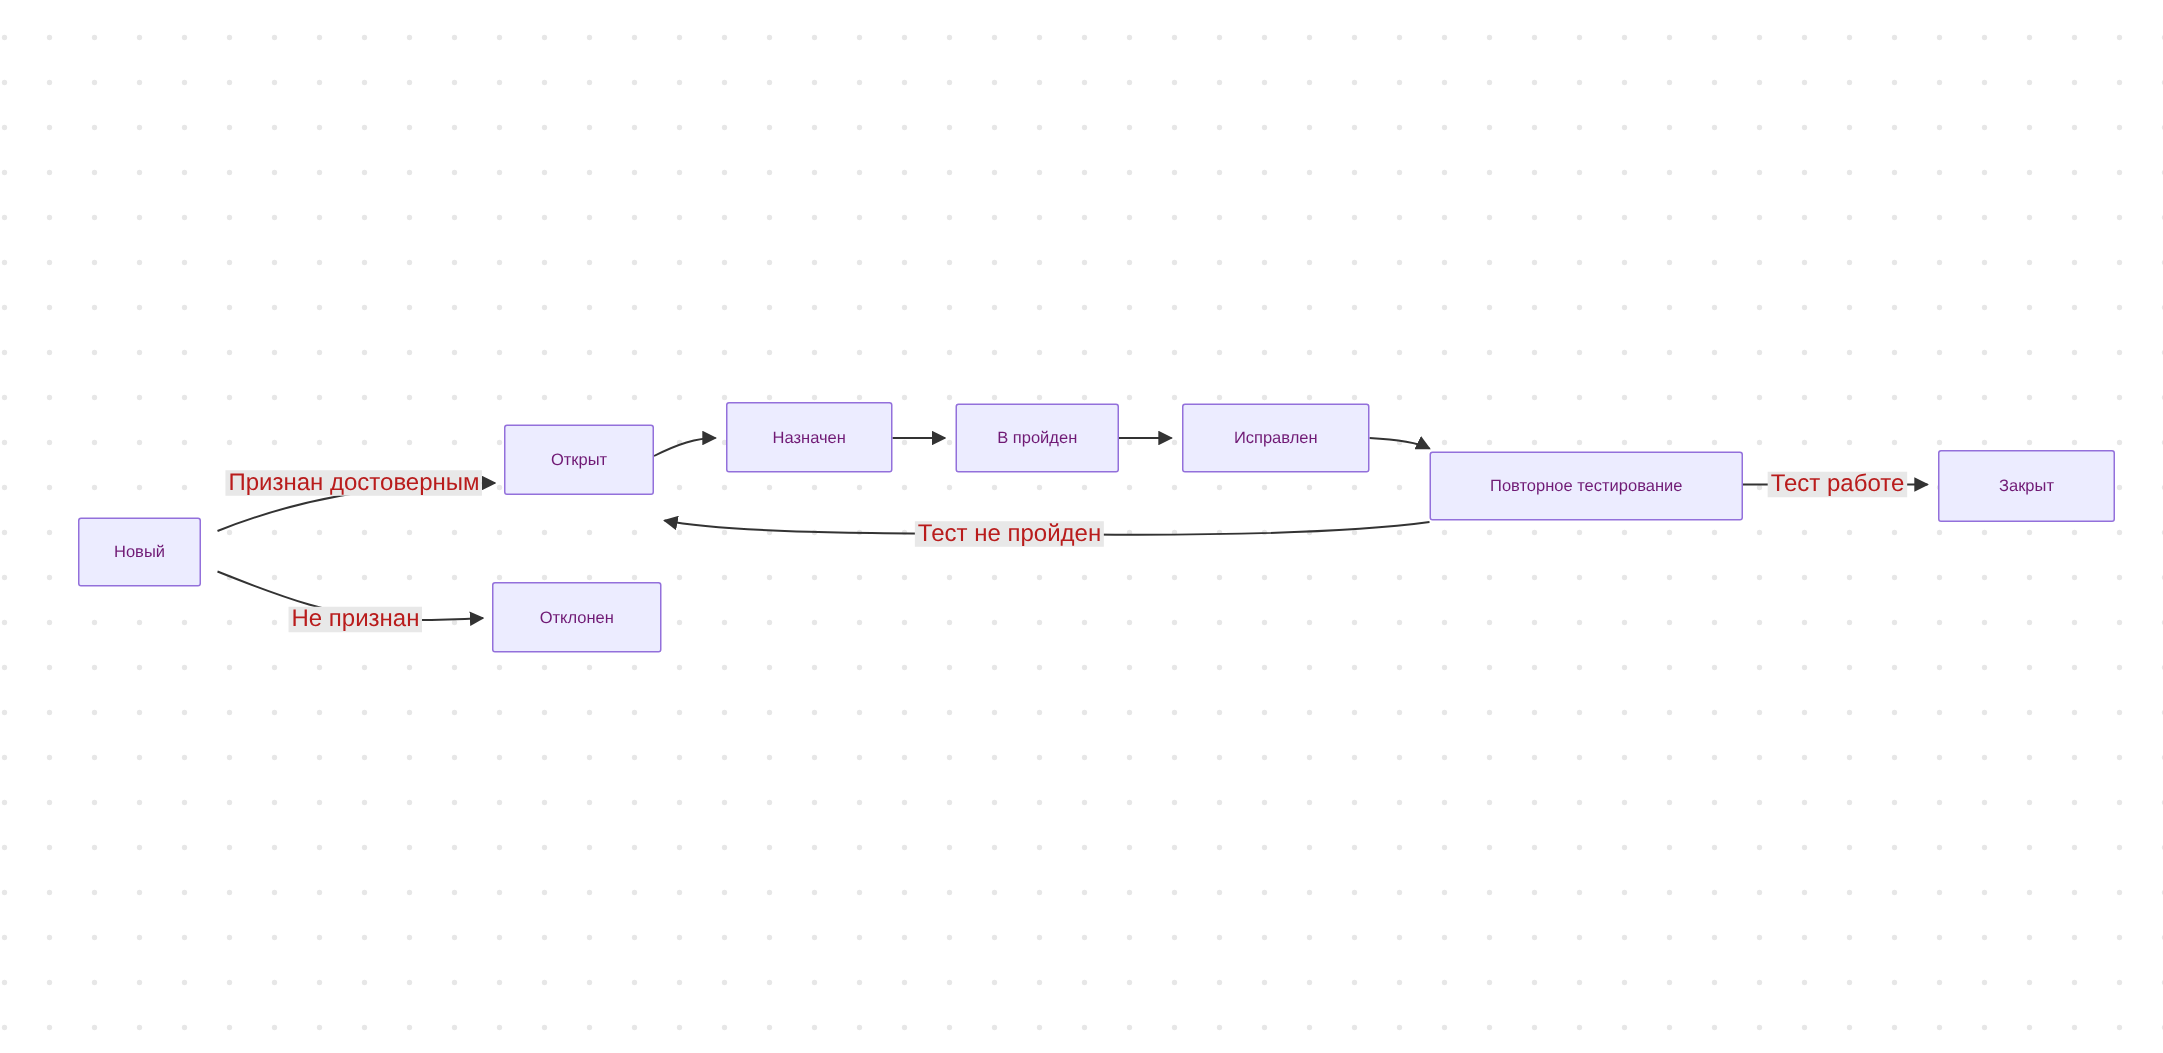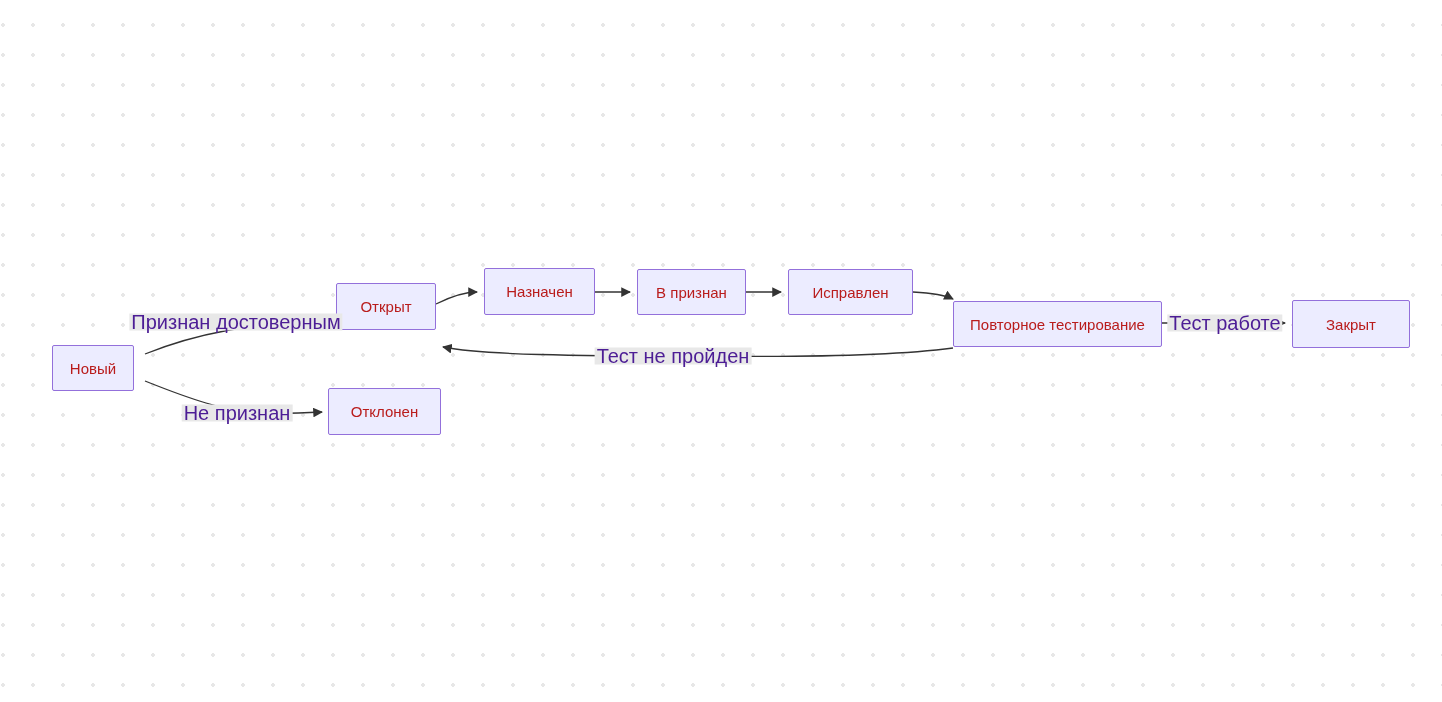--- a/index.html
+++ b/index.html
@@ -24,30 +24,30 @@
     pointer-events: none;
   }
   .node {
     position: absolute;
     background: #ECECFF;
     border: 1.4px solid #9370DB;
     border-radius: 2px;
     display: flex;
     align-items: center;
     justify-content: center;
-    color: #b91c1c;
-    font-size: 15px;
+    color: #701a75;
+    font-size: 11px;
     white-space: nowrap;
   }
   .edge-label {
     position: absolute;
     transform: translate(-50%, -50%);
     background: #e8e8e8;
-    color: #4c1d95;
-    font-size: 20px;
+    color: #b91c1c;
+    font-size: 16px;
     line-height: 17px;
     padding: 0 2px;
     white-space: nowrap;
   }
 </style>
 </head>
 <body>
 
 <div class="canvas">
 
@@ -79,21 +79,21 @@
 
   <div class="node" style="left:328px; top:388px; width:113px; height:47px">
     <span>Отклонен</span>
   </div>
 
   <div class="node" style="left:484px; top:268px; width:111px; height:47px">
     <span>Назначен</span>
   </div>
 
   <div class="node" style="left:637px; top:269px; width:109px; height:46px">
-    <span>В признан</span>
+    <span>В пройден</span>
   </div>
 
   <div class="node" style="left:788px; top:269px; width:125px; height:46px">
     <span>Исправлен</span>
   </div>
 
   <div class="node" style="left:953px; top:301px; width:209px; height:46px">
     <span>Повторное тестирование</span>
   </div>
 

